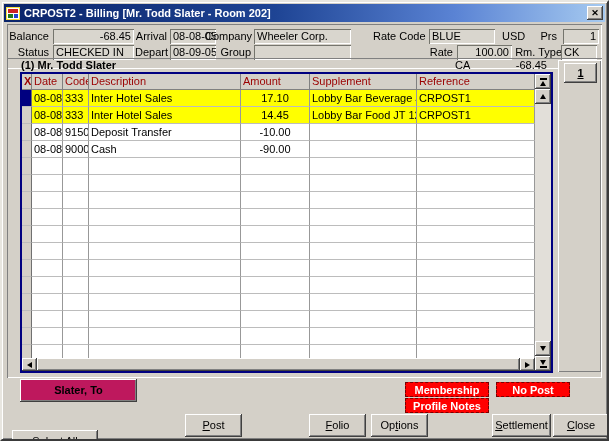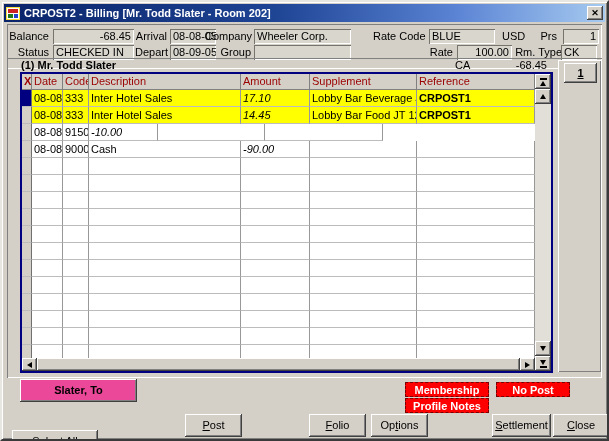--- a/index.html
+++ b/index.html
@@ -59,23 +59,23 @@
   .grid-body { height:268px; overflow:hidden; background:#a3a3a3; }
   .grid-row { display:flex; height:17px; background:#fff; }
   .cell {
     height:17px; line-height:16px; padding:0 2px; overflow:hidden; white-space:nowrap;
     border-right:1px solid #989898; border-bottom:1px solid #bcbcbc; background:#fff;
   }
   .c-x   { width:10px; padding:0; background:#d4d0c8; border-right:1px solid #707070; }
   .c-date{ width:31px; }
   .c-code{ width:26px; }
   .c-description{ width:152px; }
-  .c-amount{ width:69px; text-align:left;font-style:italic; }
+  .c-amount{ width:69px; text-align:center; }
   .c-supplement{ width:107px; }
-  .c-reference{ width:118px;font-weight:bold; }
+  .c-reference{ width:118px; }
   .h-x { width:10px; font-weight:bold; text-align:center; }
   .h-date{ width:31px; } .h-code{ width:26px; } .h-desc{ width:152px; }
   .h-amt{ width:69px; } .h-sup{ width:107px; } .h-ref{ width:118px; }
   .grid-row.hl .cell:not(.c-x){ background:#ffff00; }
   .c-x.sel { background:#000080; }
   
   .vsb { position:absolute; right:0; top:0; width:16px; height:297px; background:#e2dfd9; display:flex; flex-direction:column; }
   .hsb { position:absolute; left:0; top:284px; width:513px; height:13px; background:#e2dfd9; display:flex; }
   .sb-btn {
     background:#d4d0c8; position:relative;
@@ -102,21 +102,21 @@
     box-shadow: inset 1px 1px 0 #ffffff, inset -1px -1px 0 #808080;
   }
   .page-btn {
     position:absolute; left:6px; top:3px; width:33px; height:20px;
     background:#d4d0c8; border:none; font-family:inherit; font-size:11px; font-weight:bold;
     box-shadow: inset -1px -1px 0 #404040, inset 1px 1px 0 #ffffff, inset -2px -2px 0 #808080;
   }
   
   .folio-tab {
     position:absolute; left:18px; top:377px; width:117px; height:23px;
-    background:#ec4899; font-weight:bold; text-align:center; line-height:22px;
+    background:#be185d; font-weight:bold; text-align:center; line-height:22px;
     box-shadow: inset -1px -1px 0 #404040, inset 1px 1px 0 #ffffff, inset -2px -2px 0 #808080;
   }
   .badge {
     position:absolute; height:15px; background:#ff0000; color:#ffffff; font-weight:bold;
     text-align:center; line-height:14px; border:1px dashed #7a0000; overflow:hidden;
   }
   .btn3d {
     position:absolute; height:23px; background:#d4d0c8; border:none; font-family:inherit; font-size:11px;
     box-shadow: inset -1px -1px 0 #404040, inset 1px 1px 0 #ffffff, inset -2px -2px 0 #808080;
     text-align:center; line-height:21px; cursor:default;
@@ -200,20 +200,21 @@
             <div class="cell c-code">333</div>
             <div class="cell c-description">Inter Hotel Sales</div>
             <div class="cell c-amount">14.45</div>
             <div class="cell c-supplement">Lobby Bar Food JT 12/08/08</div>
             <div class="cell c-reference">CRPOST1</div>
           </div>
           <div class="grid-row">
             <div class="cell c-x"></div>
             <div class="cell c-date">08-08</div>
             <div class="cell c-code">9150</div>
+            <div class="cell c-description">Deposit Transfer</div>
             <div class="cell c-amount">-10.00</div>
             <div class="cell c-supplement"></div>
             <div class="cell c-reference"></div>
           </div>
           <div class="grid-row">
             <div class="cell c-x"></div>
             <div class="cell c-date">08-08</div>
             <div class="cell c-code">9000</div>
             <div class="cell c-description">Cash</div>
             <div class="cell c-amount">-90.00</div>

